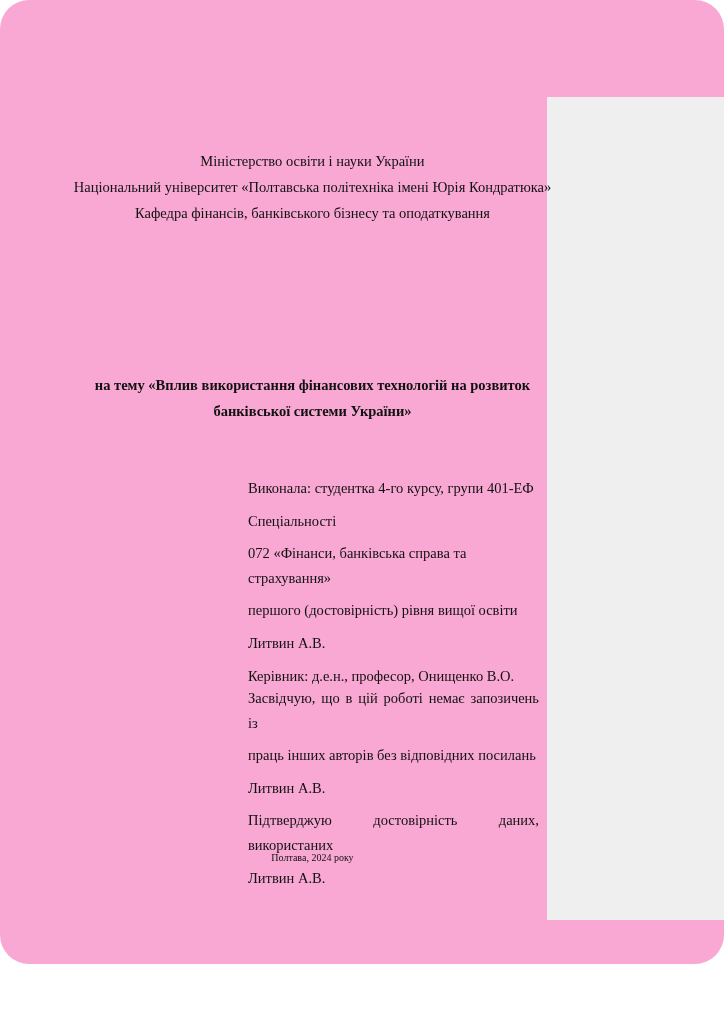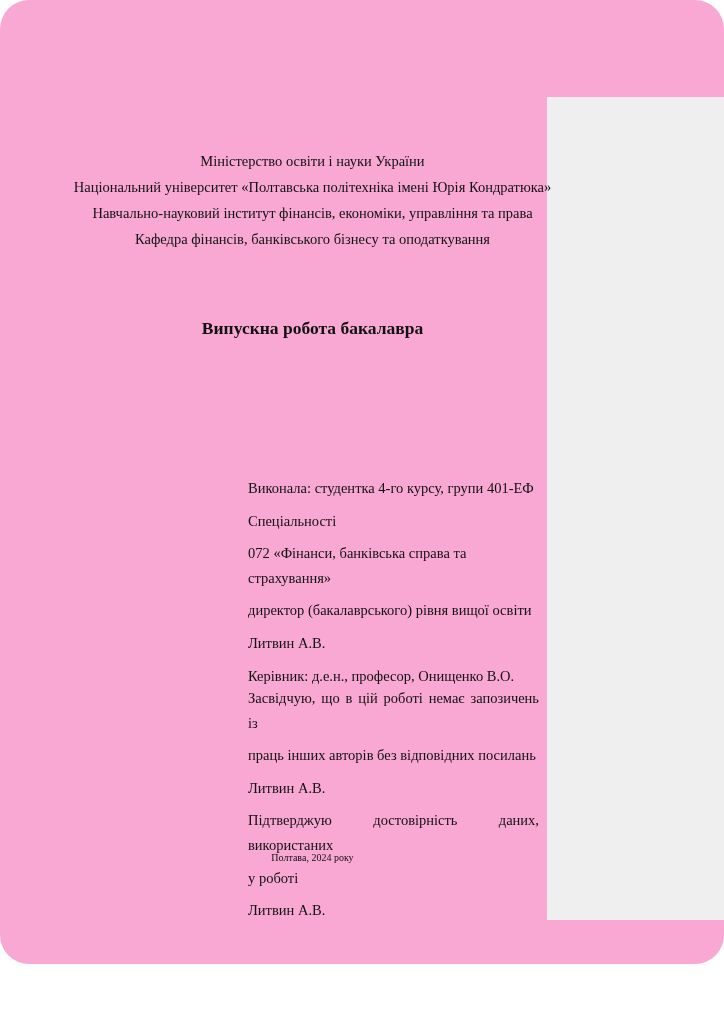--- a/index.html
+++ b/index.html
@@ -94,40 +94,41 @@
 </head>
 <body>
 
 <div class="page">
 
   <div class="scan-shade"></div>
 
   <div class="header-block">
     <p>Міністерство освіти і науки України</p>
     <p>Національний університет «Полтавська політехніка імені Юрія Кондратюка»</p>
-    <p>Навчально-науковий інститут фінансів, економіки, управління та права</p>
     <p>Кафедра фінансів, банківського бізнесу та оподаткування</p>
   </div>
 
-  <h1 class="doc-title">Випускна робота бакалавра</h1>
 
+  <div class="topic-block">
+    <p>на тему «Вплив використання фінансових технологій на розвиток</p>
+    <p>банківської системи України»</p>
+  </div>
 
   <div class="credentials-block">
     <p>Виконала: студентка 4-го курсу, групи 401-ЕФ</p>
     <p>Спеціальності</p>
     <p>072 «Фінанси, банківська справа та страхування»</p>
-    <p>директор (бакалаврського) рівня вищої освіти</p>
+    <p>першого (достовірність) рівня вищої освіти</p>
     <p>Литвин А.В.</p>
     <p>Керівник: д.е.н., професор, Онищенко В.О.</p>
   </div>
 
   <div class="attestation-block">
     <p class="stretch">Засвідчую, що в цій роботі немає запозичень із</p>
     <p>праць інших авторів без відповідних посилань</p>
     <p>Литвин А.В.</p>
     <p class="stretch">Підтверджую достовірність даних, використаних</p>
-    <p>у роботі</p>
     <p>Литвин А.В.</p>
   </div>
 
   <div class="footer-line">Полтава, 2024 року</div>
 
 </div>
 
 </body></html>

